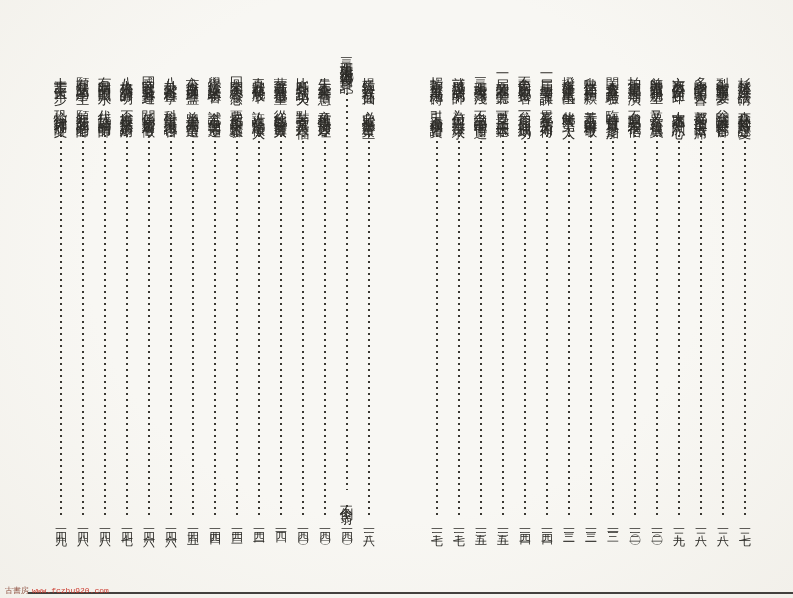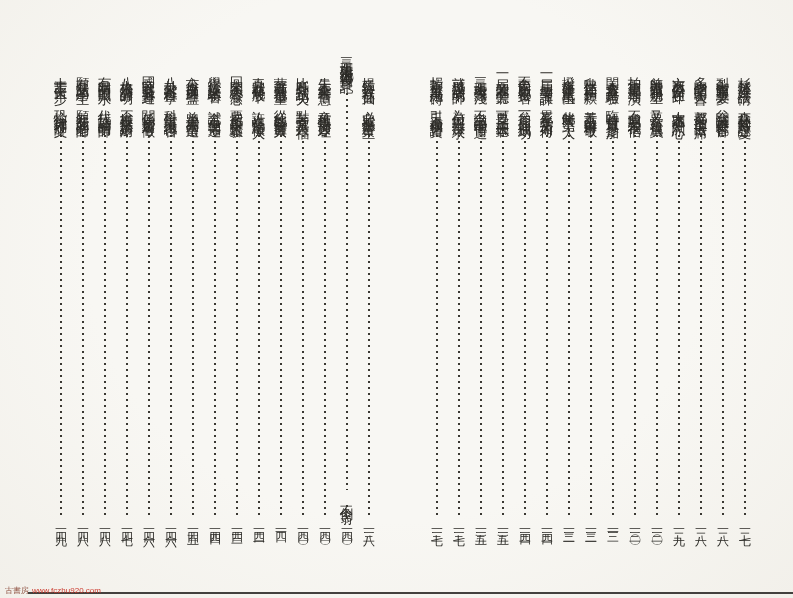--- a/index.html
+++ b/index.html
@@ -41,21 +41,21 @@
     writing-mode:vertical-rl; text-orientation:upright;
     font-size:12px; letter-spacing:1.5px; line-height:20px;
     color:#2b2a26;
   }
   .bottom-rule {
     position:absolute; left:28px; right:0; bottom:4px; height:2px;
     background:#23211e; opacity:.85;
   }
   .watermark {
     position:absolute; left:5px; bottom:2px;
-    font-family:Liberation Sans, sans-serif;
+    font-family:Liberation Mono, monospace;
     font-size:8px; line-height:10px; white-space:nowrap;
   }
   .watermark .shop { color:#8a4a3a; margin-right:3px; }
   .watermark .url  { color:#cc3b2f; }
 </style>
 </head>
 <body>
 
 <div class="sheet">
   <div class="toc-columns">

